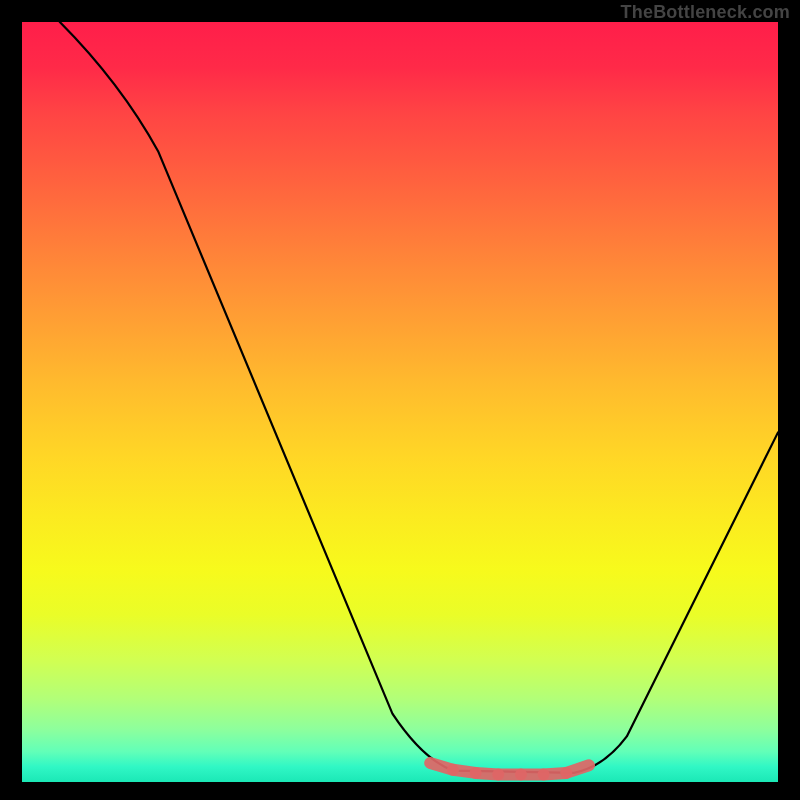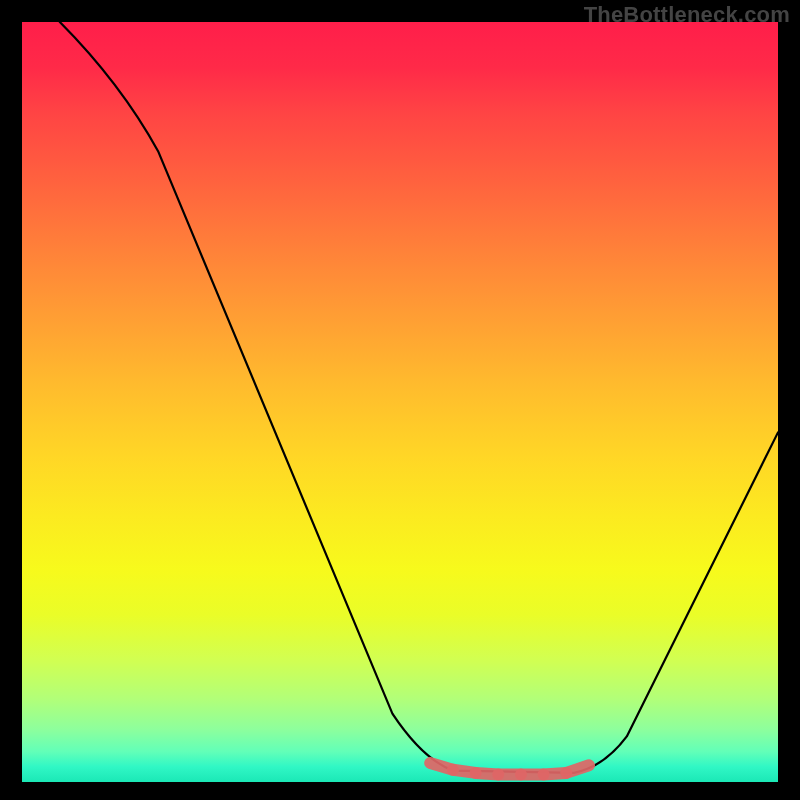--- a/index.html
+++ b/index.html
@@ -44,21 +44,21 @@
       #62ffb8 96%,
       #30f7c5 98%,
       #1be8b6 100%
     );
   }
   .watermark {
     position: absolute;
     top: 2px;
     right: 10px;
     color: #4a4a4a;
-    font-size: 22px;
+    font-size: 18px;
     font-weight: 600;
     letter-spacing: 0.2px;
     opacity: 0.92;
   }
   svg.curve {
     position: absolute;
     left: 0;
     top: 0;
     width: 756px;
     height: 760px;

